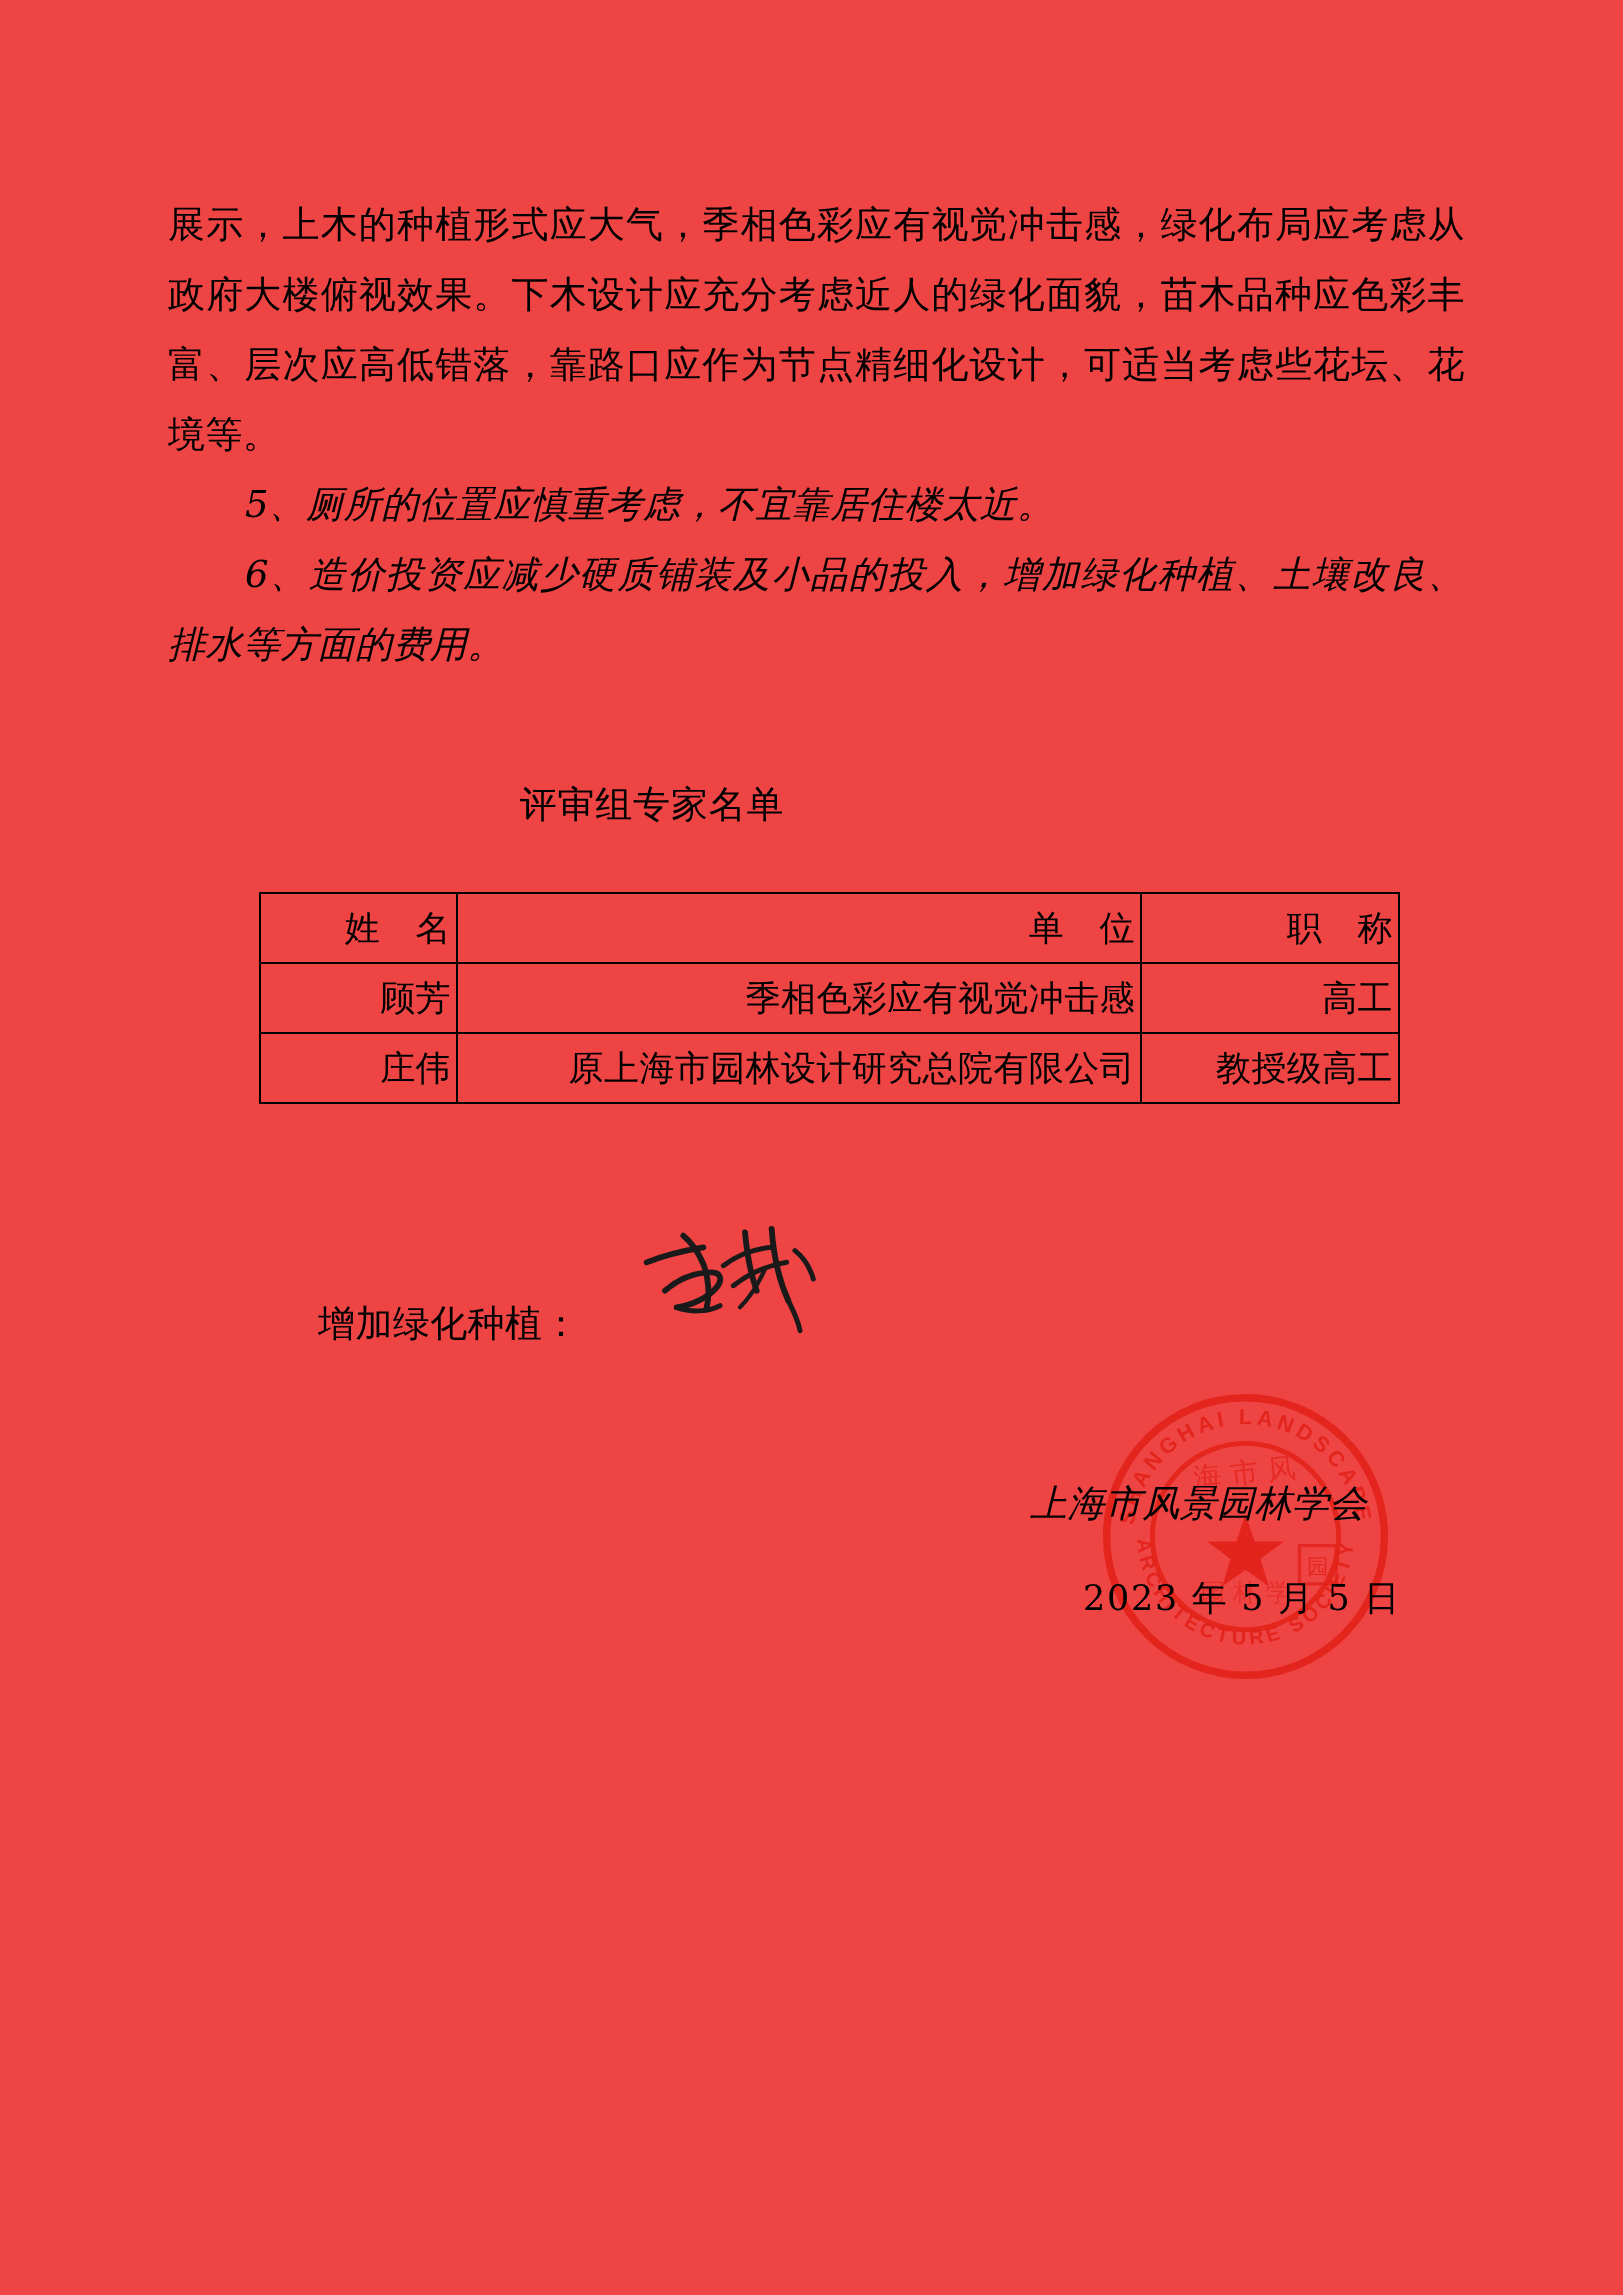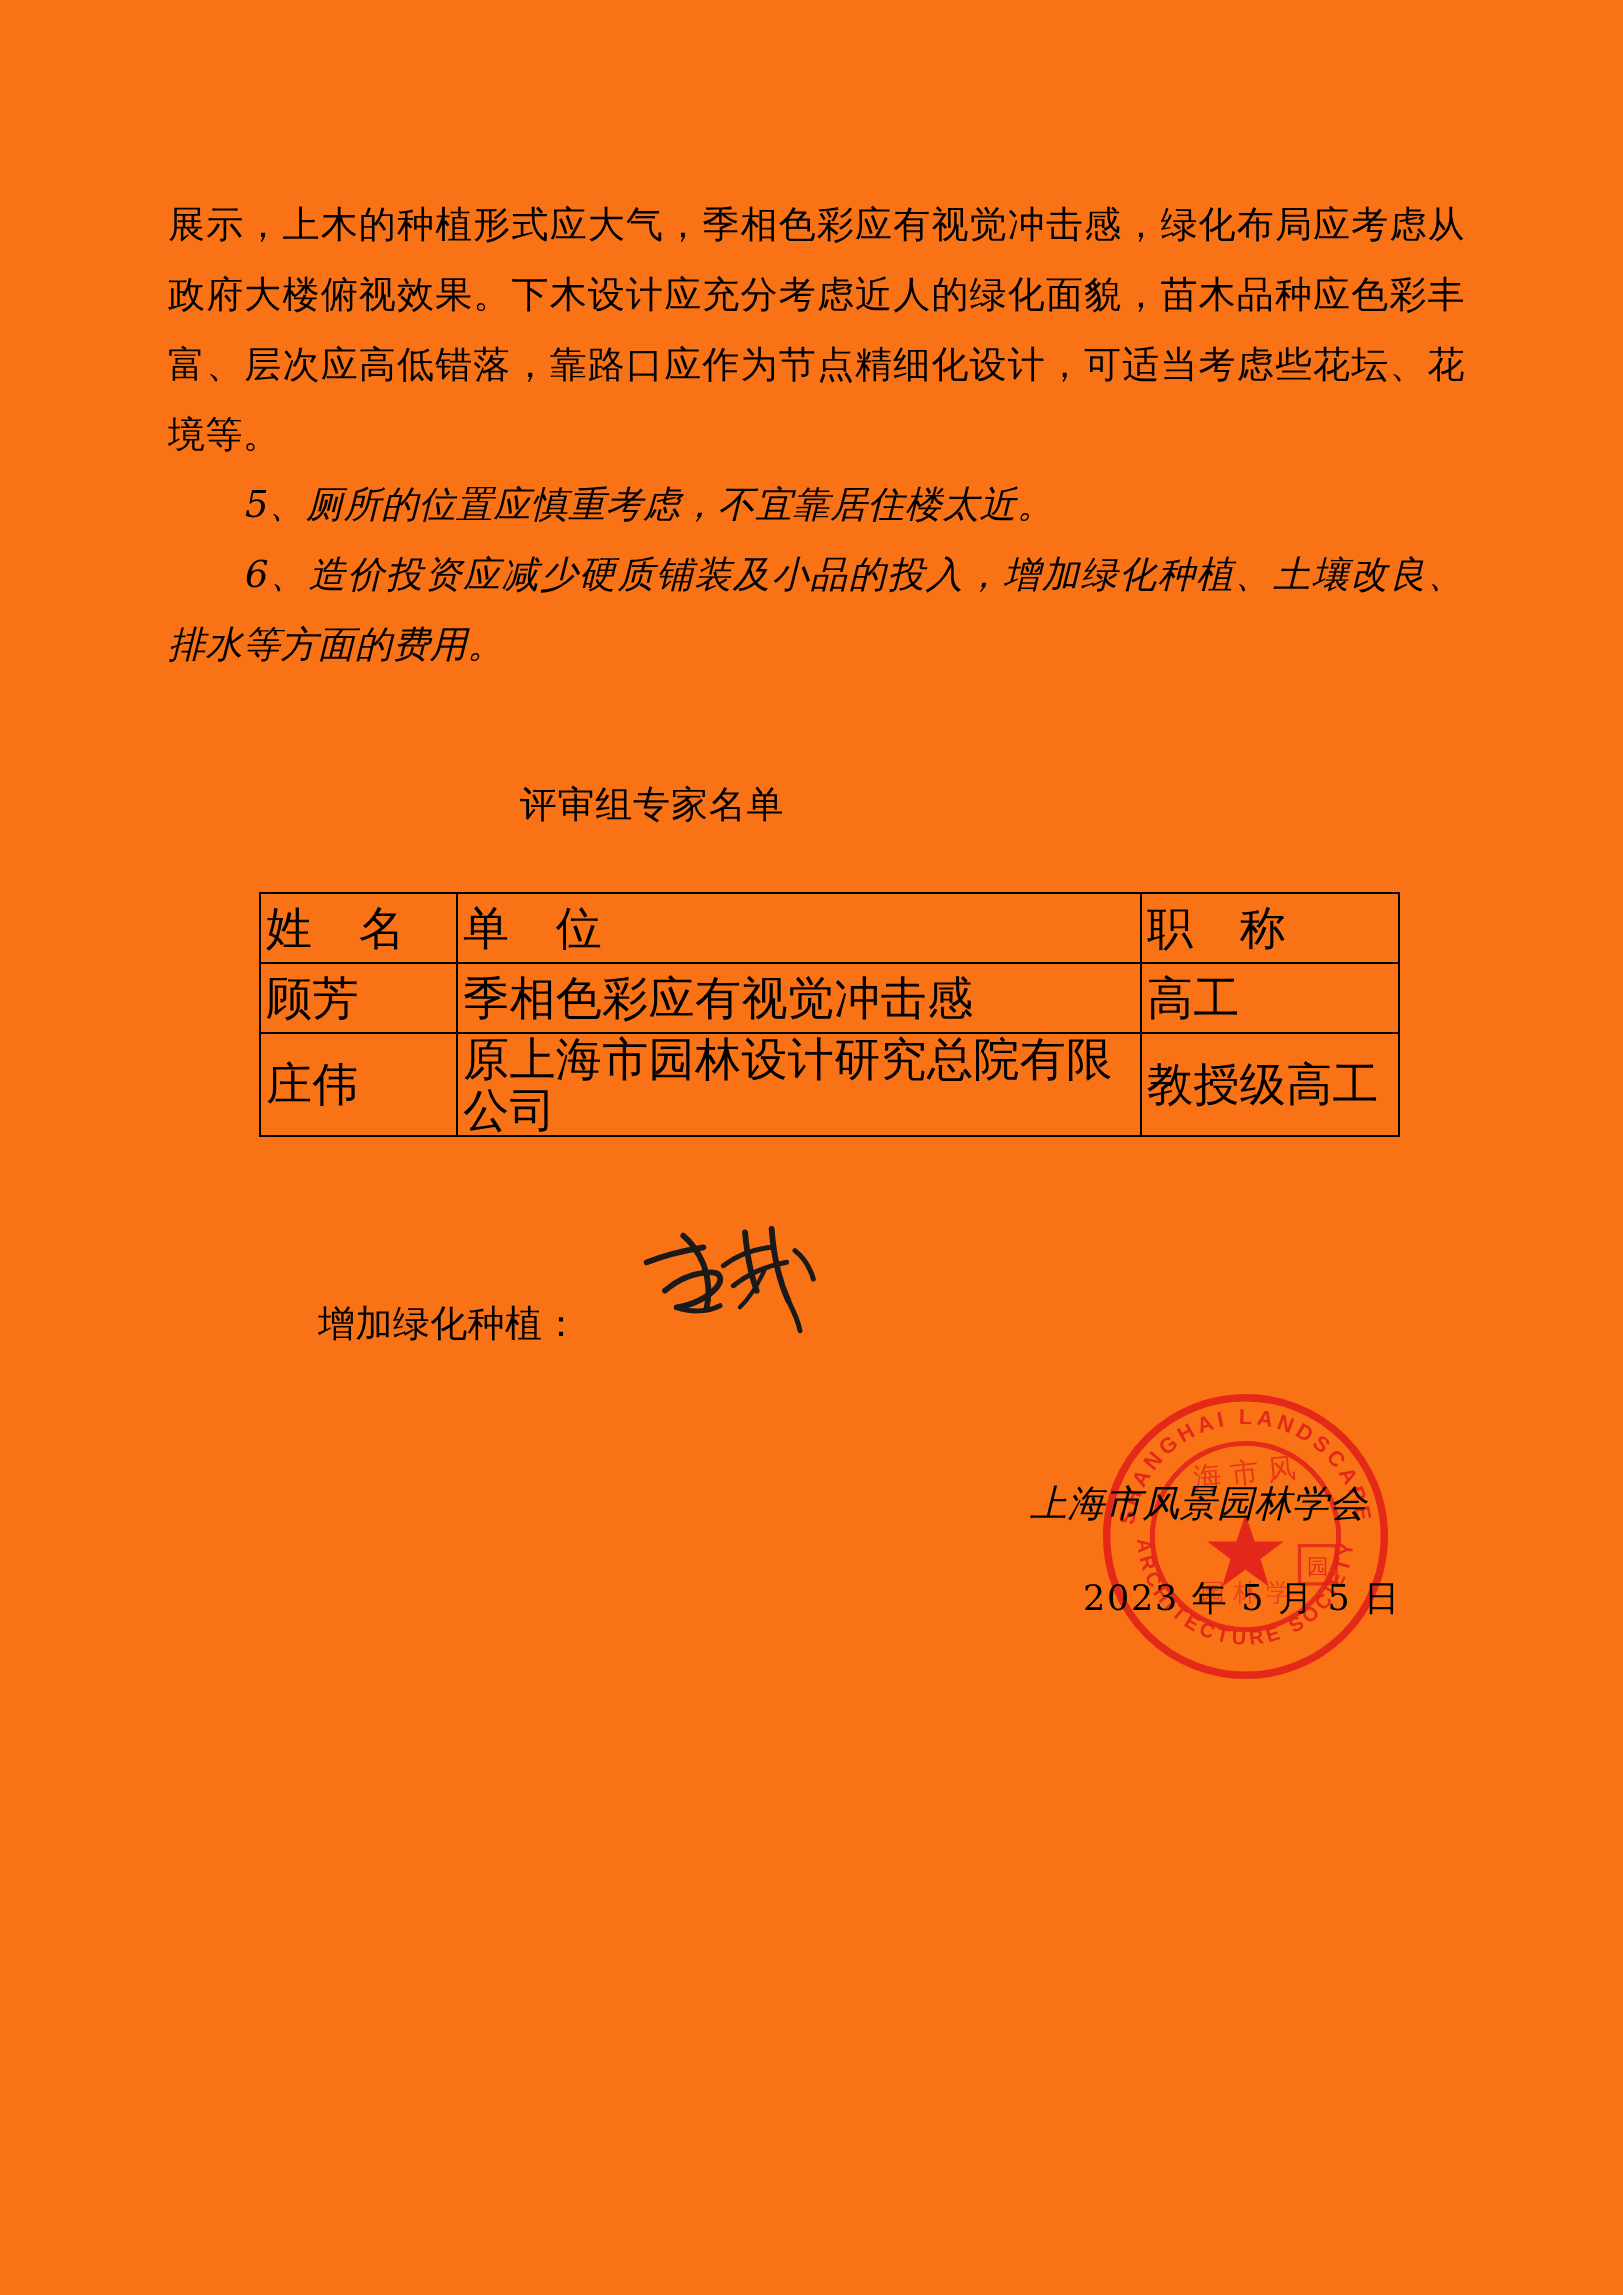--- a/index.html
+++ b/index.html
@@ -8,21 +8,21 @@
     background: #ffffff;
   }
   body {
     font-family: "DejaVu Serif", "Liberation Serif", serif;
     color: #000000;
   }
   .page {
     position: relative;
     width: 1623px;
     height: 2295px;
-    background: #f97316;
+    background: #ef4444;
     overflow: hidden;
     box-sizing: border-box;
     padding-left: 12px;
   }
 
   
   .body-block {
     position: absolute;
     left: 168px;
     top: 190px;
@@ -65,23 +65,23 @@
     width: 1103px;
   }
   table.expert-table {
     border-collapse: collapse;
     width: 100%;
     table-layout: fixed;
   }
   table.expert-table td {
     border: 2.5px solid #000000;
     height: 68px;
-    text-align: left;
+    text-align: right;
     vertical-align: middle;
-    font-size: 46px;
+    font-size: 35px;
     line-height: 1.1;
     padding: 0 5px;
     letter-spacing: 0.4px;
   }
   .col-name  { width: 185px; }
   .col-org   { width: 672px; }
   .col-title { width: 246px; }
   .hdr-spaced { letter-spacing: 13.3px; padding-left: 13.3px; }
 
   

